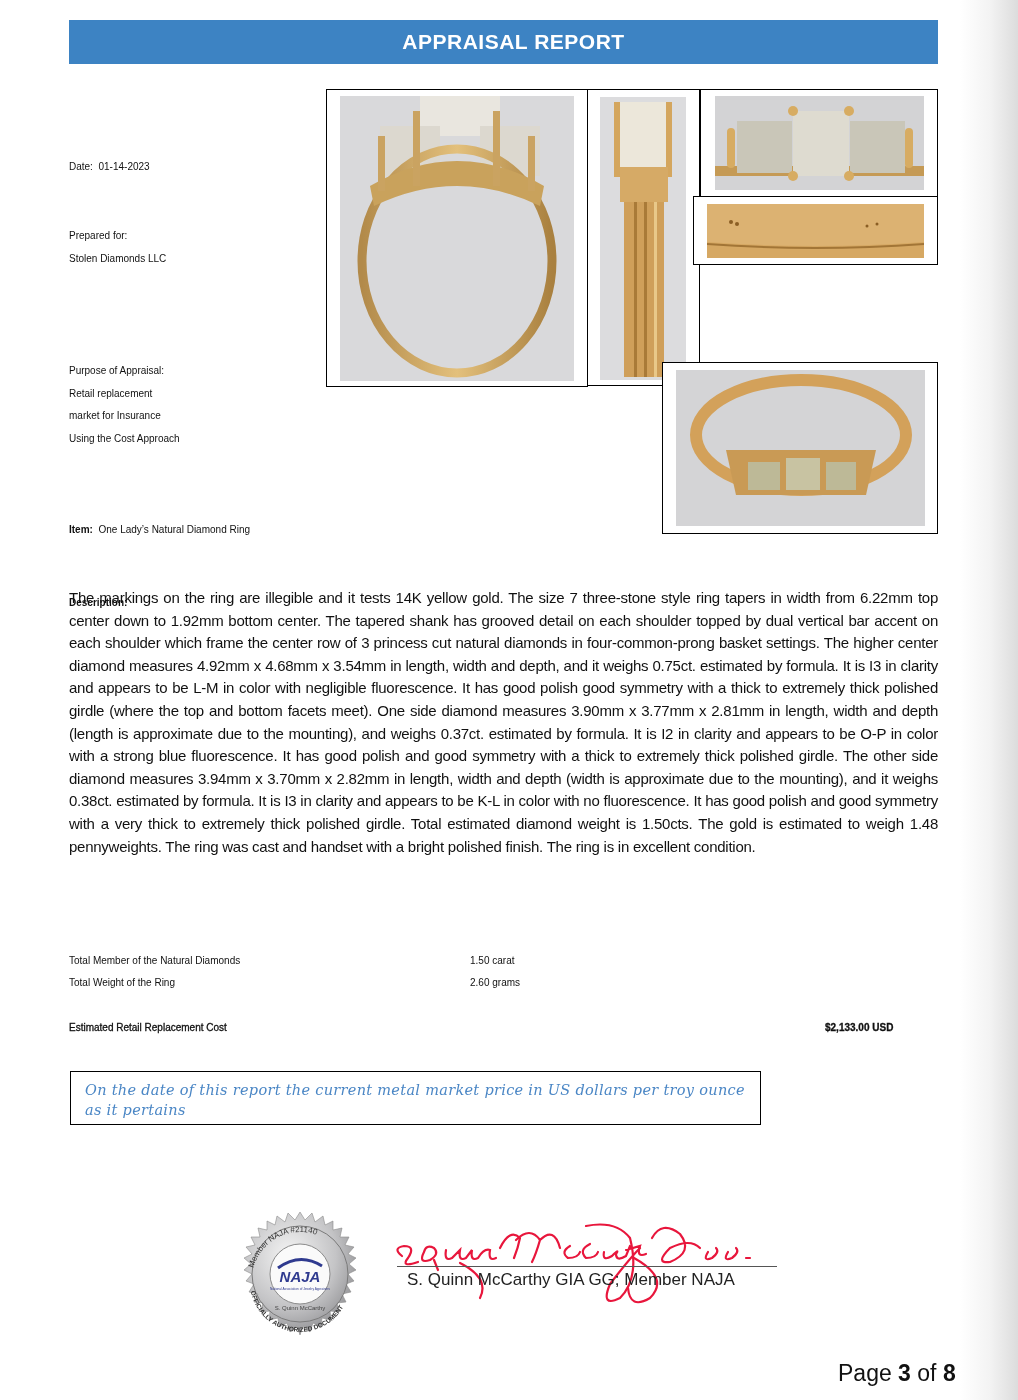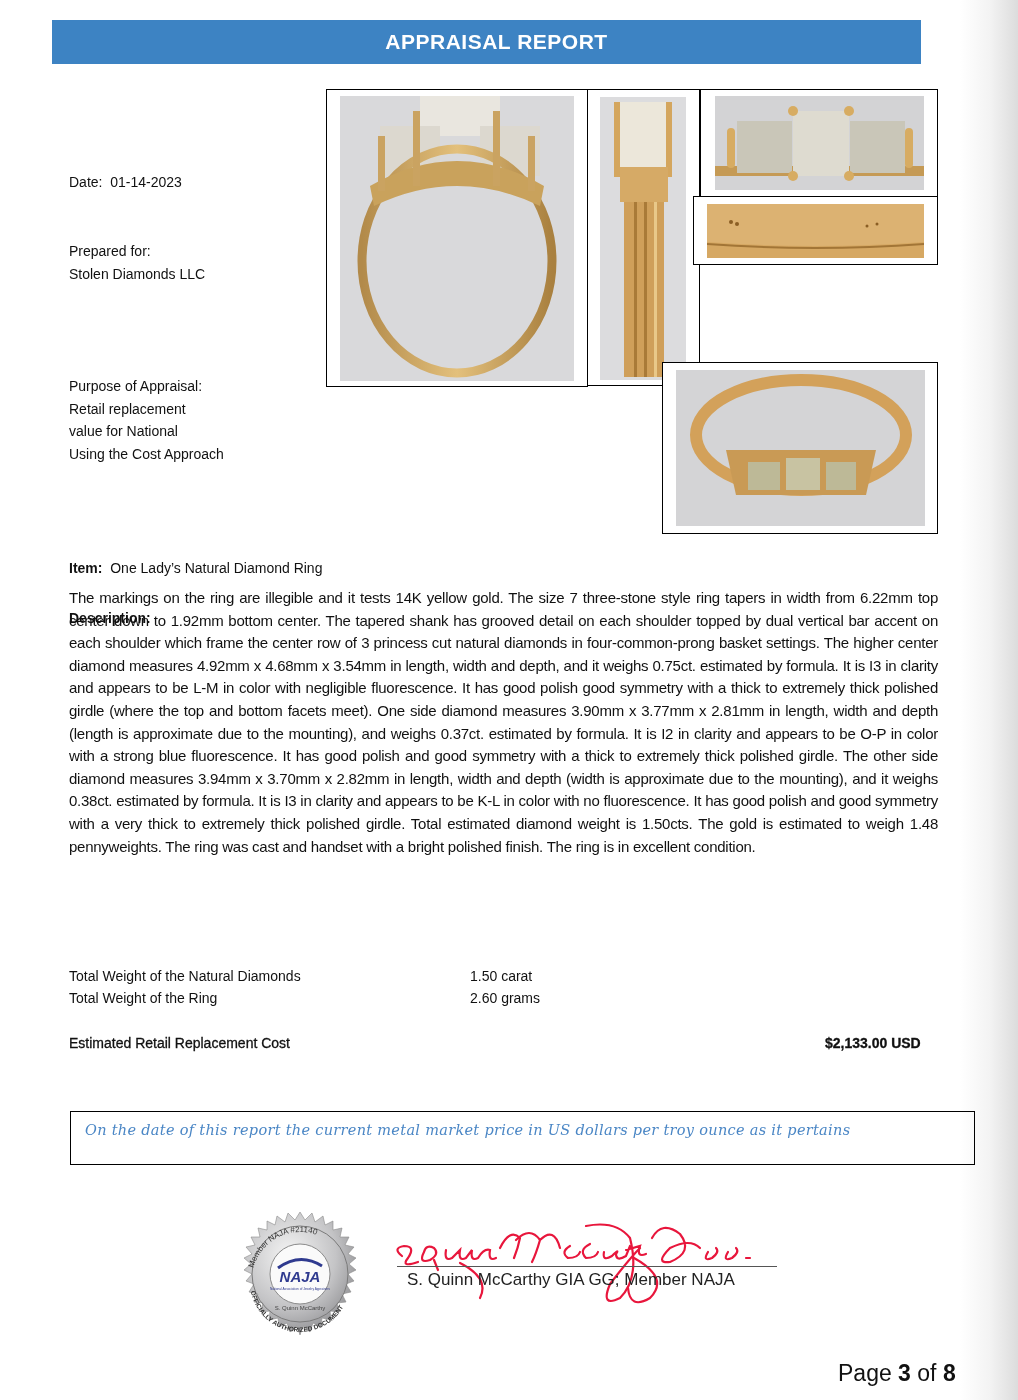--- a/index.html
+++ b/index.html
@@ -8,45 +8,45 @@
     position: relative;
     background: linear-gradient(to right, #ffffff 0px, #ffffff 960px, #f3f3f3 990px, #dcdcdc 1018px);
     font-family: "Liberation Sans", "DejaVu Sans", sans-serif;
     color: #111;
     overflow: hidden;
   }
   .abs { position: absolute; }
 
   
   .header-bar {
-    left: 52px; top: 20px; width: 869px; height: 44px;
+    left: 69px; top: 20px; width: 869px; height: 44px;
     background: #3d83c3;
     display: flex; align-items: center; justify-content: center; padding-left: 20px;
   }
   .header-title {
     color: #ffffff; font-weight: bold; font-size: 21px; letter-spacing: 0.5px;
   }
 
-  .txt { font-size: 14px; line-height: 22.6px; white-space: nowrap; margin-top: 15px; }
+  .txt { font-size: 10px; line-height: 22.6px; white-space: nowrap; }
   .bold { font-weight: bold; }
 
   
   .frame { border: 1px solid #000; background: #fff; }
   .photo { position: absolute; overflow: hidden; }
 
   
   .desc {
     left: 69px; top: 587px; width: 869px;
     font-size: 15px; line-height: 22.6px; text-align: justify;
     letter-spacing: -0.25px;
   }
 
   .metal-box {
-    left: 70px; top: 1071px; width: 905px; height: 54px;
-    border: 1px solid #000; padding: 8px 14px; margin-top: 40px;
+    left: 70px; top: 1071px; width: 691px; height: 54px;
+    border: 1px solid #000; padding: 8px 14px;
   }
   .metal-text {
     color: #4a86c5; font-family: "DejaVu Serif", "Liberation Serif", serif;
     font-style: italic; font-size: 14.5px; line-height: 20px; letter-spacing: 0.3px;
   }
 
   .sig-line { left: 397px; top: 1266px; width: 380px; height: 1px; background: #555; }
   .sig-name { left: 407px; top: 1270px; font-size: 17px; color: #222; white-space: nowrap; text-align: center; }
 
   .page-num { left: 838px; top: 1360px; font-size: 23px; color: #111; white-space: nowrap; }
@@ -65,21 +65,21 @@
 </div>
 
 <div class="abs txt" style="left:69px; top:225px;">
   <div>Prepared for:</div>
   <div>Stolen Diamonds LLC</div>
 </div>
 
 <div class="abs txt" style="left:69px; top:360px;">
   <div>Purpose of Appraisal:</div>
   <div>Retail replacement</div>
-  <div>value for National</div>
+  <div>market for Insurance</div>
   <div>Using the Cost Approach</div>
 </div>
 
 <div class="abs frame" style="left:326px; top:89px; width:262px; height:298px;">
   <div class="photo" style="left:13px; top:6px; width:234px; height:285px; background:#d9d9db;" title="Ring viewed from above showing full shank">
     <svg width="234" height="285" viewBox="0 0 234 285">
       <defs>
         <linearGradient id="g1" x1="0" x2="1">
             <stop offset="0" stop-color="#b28a4a"></stop>
             <stop offset="0.5" stop-color="#e3c07c"></stop>
@@ -149,29 +149,29 @@
     <svg width="249" height="156" viewBox="0 0 249 156">
       <ellipse cx="125" cy="65" rx="105" ry="55" fill="none" stroke="#d3a15a" stroke-width="12"></ellipse>
       <path d="M50,80 L200,80 L190,125 L60,125 Z" fill="#c99a55"></path>
       <rect x="72" y="92" width="32" height="28" fill="#bdb997"></rect>
       <rect x="110" y="88" width="34" height="32" fill="#c8c3a2"></rect>
       <rect x="150" y="92" width="30" height="28" fill="#bdb997"></rect>
     </svg>
   </div>
 </div>
 
-<div class="abs txt" style="left:69px; top:542px;">
+<div class="abs txt" style="left:69px; top:519px;">
   <span class="bold">Item:</span>&nbsp;
   <span>One Lady’s Natural Diamond Ring</span>
 </div>
 
 <div class="abs txt bold" style="left:69px; top:592px;">Description:</div>
 <div class="abs desc">The markings on the ring are illegible and it tests 14K yellow gold.  The size 7 three-stone style ring tapers in width from 6.22mm top center down to 1.92mm bottom center.  The tapered shank has grooved detail on each shoulder topped by dual vertical bar accent on each shoulder which frame the center row of 3 princess cut natural diamonds in four-common-prong basket settings.  The higher center diamond measures 4.92mm x 4.68mm x 3.54mm in length, width and depth, and it weighs 0.75ct. estimated by formula.  It is I3 in clarity and appears to be L-M in color with negligible fluorescence.  It has good polish good symmetry with a thick to extremely thick polished girdle (where the top and bottom facets meet).  One side diamond measures 3.90mm x 3.77mm x 2.81mm in length, width and depth (length is approximate due to the mounting), and weighs 0.37ct. estimated by formula.  It is I2 in clarity and appears to be O-P in color with a strong blue fluorescence.  It has good polish and good symmetry with a thick to extremely thick polished girdle.  The other side diamond measures 3.94mm x 3.70mm x 2.82mm in length, width and depth (width is approximate due to the mounting), and it weighs 0.38ct. estimated by formula.  It is I3 in clarity and appears to be K-L in color with no fluorescence.  It has good polish and good symmetry with a very thick to extremely thick polished girdle.  Total estimated diamond weight is 1.50cts.  The gold is estimated to weigh 1.48 pennyweights.  The ring was cast and handset with a bright polished finish.  The ring is in excellent condition.</div>
 
-<div class="abs txt" style="left:69px; top:950px;">Total Weight of the Natural Diamonds</div>
+<div class="abs txt" style="left:69px; top:950px;">Total Member of the Natural Diamonds</div>
 <div class="abs txt" style="left:470px; top:950px;">1.50 carat</div>
 <div class="abs txt" style="left:69px; top:972px;">Total Weight of the Ring</div>
 <div class="abs txt" style="left:470px; top:972px;">2.60 grams</div>
 
 <div class="abs txt bold" style="left:69px; top:1017px; font-weight:normal; -webkit-text-stroke:0.3px #111;">Estimated Retail Replacement Cost</div>
 <div class="abs txt" style="left:825px; top:1017px;font-weight:bold; -webkit-text-stroke:0.3px #111;">$2,133.00 USD</div>
 
 <div class="abs metal-box">
   <div class="metal-text">On the date of this report the current metal market price in US dollars per troy ounce as it pertains</div>
 </div>

